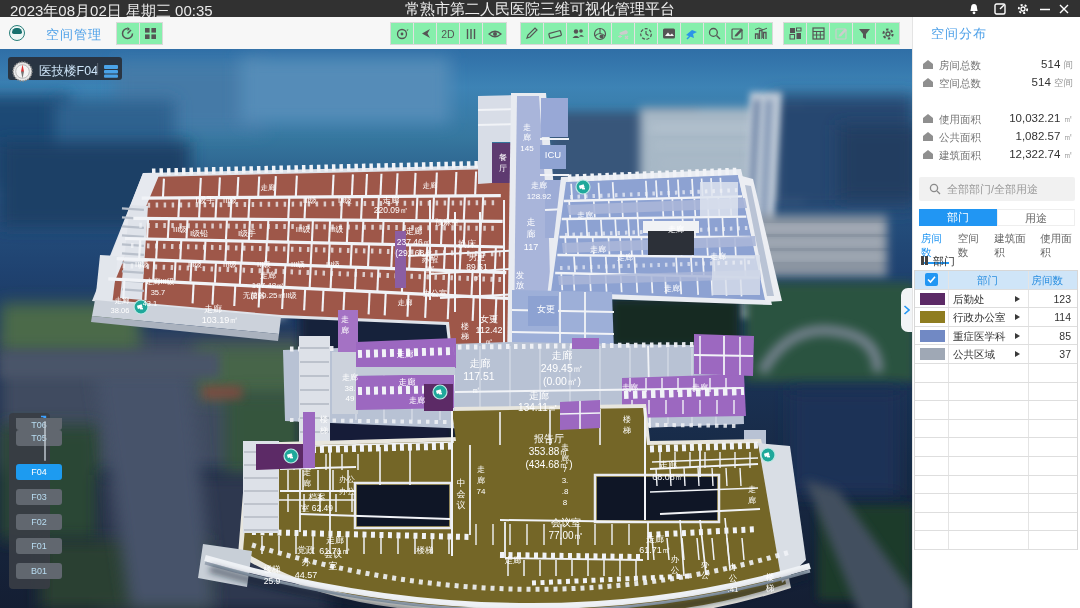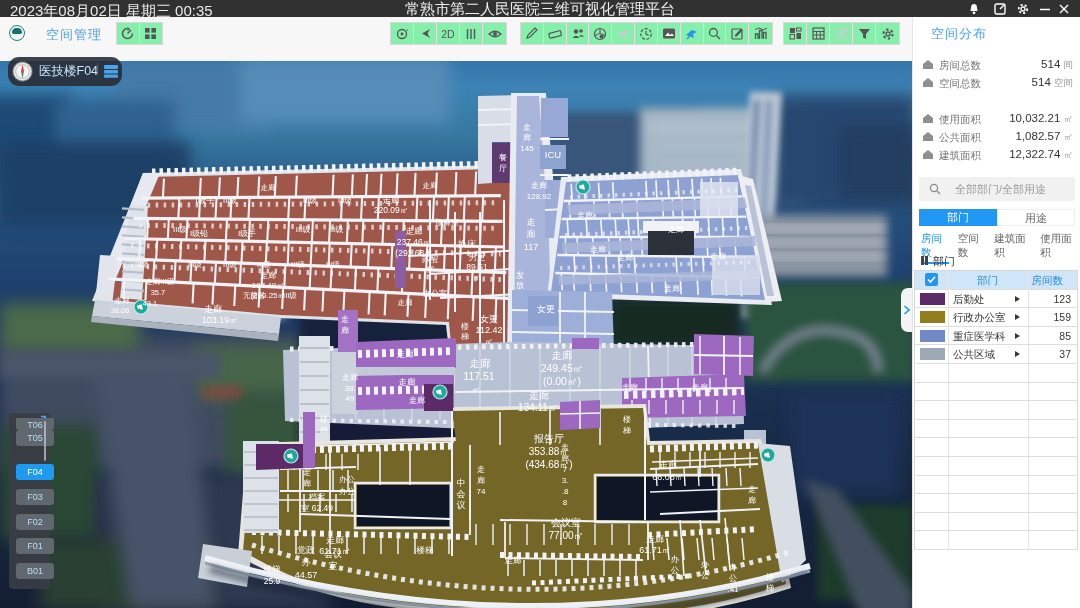--- a/index.html
+++ b/index.html
@@ -1,18 +1,18 @@
 <!DOCTYPE html>
 <html><head><meta charset="utf-8"><style>
 *{margin:0;padding:0;box-sizing:border-box}
 html,body{width:1080px;height:608px;overflow:hidden;font-family:"Liberation Sans",sans-serif;background:#fff}
 #topbar{position:absolute;left:0;top:0;width:1080px;height:17px;background:#313131;color:#e9e9e9;font-size:15px}
 #topbar .date{position:absolute;left:10px;top:2px}
 #topbar .title{position:absolute;left:0;right:0;text-align:center;top:0;color:#ededed}
-#toolbar{position:absolute;left:0;top:17px;width:912px;height:44px;background:#f7f7f7}
+#toolbar{position:absolute;left:0;top:17px;width:912px;height:32px;background:#f7f7f7}
 .logo{position:absolute;left:9px;top:8px;width:16px;height:16px;border-radius:50%;border:1px solid #2a7f7a;background:#eef7f6}
 .logo i{position:absolute;left:2px;top:2px;width:10px;height:6px;border-radius:5px 5px 2px 2px;background:#17706e}
 .appname{position:absolute;left:46px;top:9px;font-size:13px;color:#4da0e8;letter-spacing:1px}
 .btngroup{position:absolute;top:5px;height:23px;display:flex;background:#86efac;border:1px solid #d9d9d9}
 .btngroup .c{width:23px;height:21px;border-right:1px solid #e2e2e2;display:flex;align-items:center;justify-content:center}
 .btngroup .c:last-child{border-right:none}
 #sidebar{position:absolute;left:912px;top:17px;width:168px;height:591px;background:#fff;border-left:1px solid #e4e4e4}
 #sbhead{position:absolute;left:18px;top:8px;font-size:13px;color:#4da0e8;letter-spacing:1px}
 .stat{position:absolute;left:10px;width:150px;height:18px;font-size:10.5px;color:#777}
 .stat .ic{position:absolute;left:0;top:2px;width:10px;height:9px}
@@ -28,23 +28,23 @@
 #tbl{position:absolute;left:1px;top:253px;width:164px;border:1px solid #d7d7d7;border-bottom:none;font-size:10.5px;color:#333}
 .trow{position:relative;height:18.6px;border-bottom:1px solid #dedede}
 .trow .vline1{position:absolute;left:33px;top:0;bottom:0;border-left:1px solid #e4e4e4}
 .trow .vline2{position:absolute;left:113px;top:0;bottom:0;border-left:1px solid #e4e4e4}
 .thead{background:#cfe5f8;color:#2b8fe0}
 .sw{position:absolute;left:5px;top:3px;width:25px;height:12px}
 .nm{position:absolute;left:38px;top:3px}
 .ar{position:absolute;left:100px;top:6px;width:0;height:0;border-left:5px solid #3a3a3a;border-top:3.5px solid transparent;border-bottom:3.5px solid transparent}
 .ct{position:absolute;right:6px;top:3px}
 #scene{position:absolute;left:0;top:48px;width:912px;height:560px;background:#2a5d94}
-#blabel{position:absolute;left:8px;top:57px;width:114px;height:29px;background:rgba(40,46,54,.9);border-radius:11px;color:#cfe6fa;font-size:12.5px}
+#blabel{position:absolute;left:8px;top:57px;width:114px;height:23px;background:rgba(40,46,54,.9);border-radius:3px;color:#cfe6fa;font-size:12.5px}
 #floors{position:absolute;left:9px;top:413px;width:41px;height:176px;background:rgba(56,61,68,.92);border-radius:4px}
-.fbtn{position:absolute;left:7px;width:38px;height:16px;background:#61676f;border-radius:3px;color:#b9ddf2;font-size:9px;text-align:center;line-height:16px}
+.fbtn{position:absolute;left:7px;width:46px;height:16px;background:#61676f;border-radius:3px;color:#b9ddf2;font-size:9px;text-align:center;line-height:16px}
 .factive{background:#1d9bf0;color:#fff}
 #handle{position:absolute;left:901px;top:288px;width:11px;height:44px;background:#f2f4f6;border-radius:7px 0 0 7px;color:#2196f3;font-size:10px;line-height:44px;text-align:center}
 </style></head><body>
 <div id="scene"><svg width="912" height="560" viewBox="0 48 912 560" font-family="Liberation Sans,sans-serif">
 <defs>
 <filter id="b3" x="-50%" y="-50%" width="200%" height="200%">
           <feGaussianBlur stdDeviation="3"></feGaussianBlur>
         </filter>
 <filter id="b5" x="-50%" y="-50%" width="200%" height="200%">
           <feGaussianBlur stdDeviation="5"></feGaussianBlur>
@@ -907,21 +907,21 @@
  <div class="stat" style="top:131px">
       <svg class="ic" viewBox="0 0 10 9">
         <path d="M0 4 L5 0 L10 4 L10 9 L0 9 Z" fill="#8f8f8f"></path>
       </svg>
       <span class="lb">建筑面积</span>
       <span class="vl">12,322.74 <span class="un">㎡</span></span>
     </div>
  <div id="search"><svg style="position:absolute;left:10px;top:6px" width="12" height="12" viewBox="0 0 12 12">
         <circle cx="5" cy="5" r="3.6" fill="none" stroke="#8a8a8a" stroke-width="1.3"></circle>
         <line x1="8" y1="8" x2="11" y2="11" stroke="#8a8a8a" stroke-width="1.3"></line>
-      </svg><span style="margin-left:36px">全部部门/全部用途</span></div>
+      </svg><span style="margin-left:28px">全部部门/全部用途</span></div>
  <div id="tabs">
       <div class="t1">部门</div>
       <div class="t2">用途</div>
     </div>
  <div class="subtabs">
       <span class="a">房间数</span>
       <span>空间数</span>
       <span>建筑面积</span>
       <span>使用面积</span>
     </div>
@@ -944,21 +944,21 @@
         <span class="nm">后勤处</span>
         <span class="ar"></span>
         <span class="ct">123</span>
       </div>
   <div class="trow">
         <div class="vline1"></div>
         <div class="vline2"></div>
         <span class="sw" style="background:#8f7d20"></span>
         <span class="nm">行政办公室</span>
         <span class="ar"></span>
-        <span class="ct">159</span>
+        <span class="ct">114</span>
       </div>
   <div class="trow">
         <div class="vline1"></div>
         <div class="vline2"></div>
         <span class="sw" style="background:#7189c4"></span>
         <span class="nm">重症医学科</span>
         <span class="ar"></span>
         <span class="ct">85</span>
       </div>
   <div class="trow">

